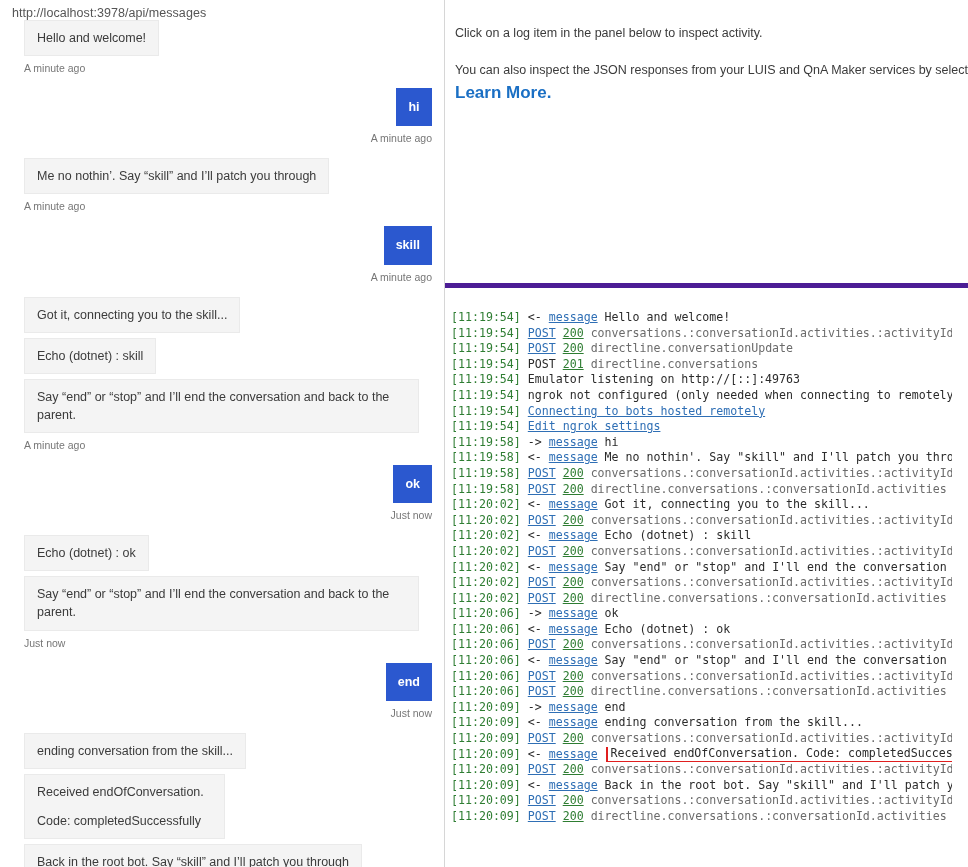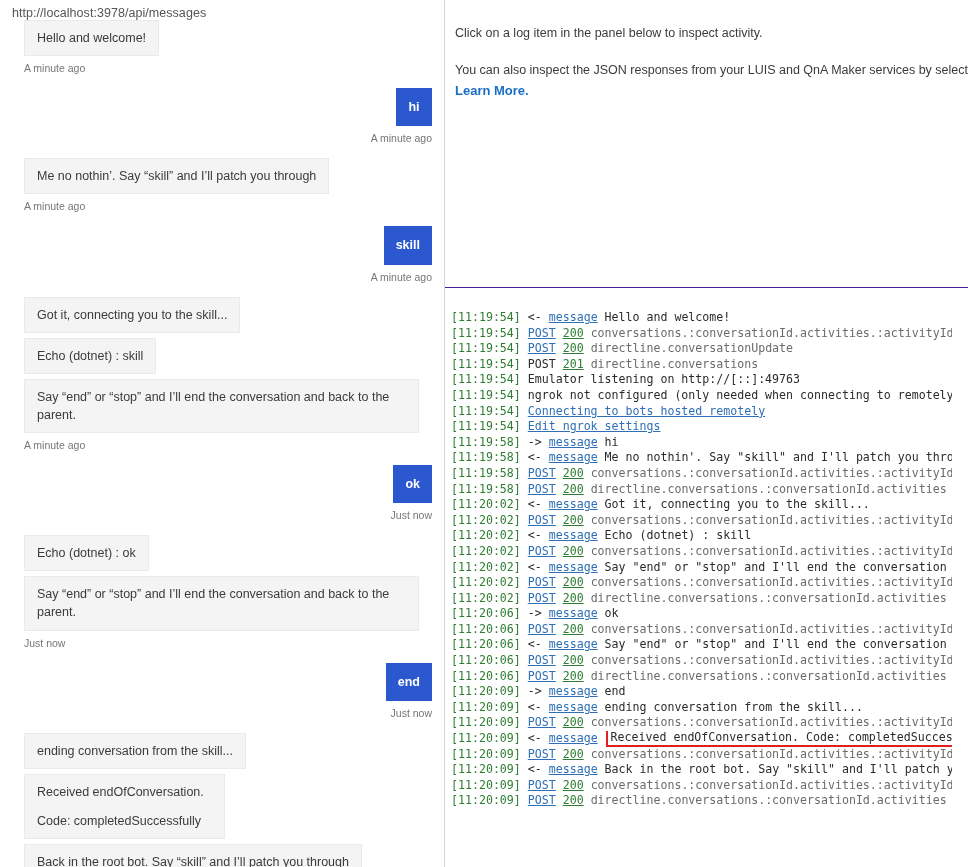--- a/index.html
+++ b/index.html
@@ -92,37 +92,37 @@
     box-sizing: border-box;
     background: #ffffff;
     display: flex;
     flex-direction: column;
     position: relative;
     overflow: hidden;
   }
   .inspector {
     height: 288px;
     box-sizing: border-box;
-    border-bottom: 1px solid #4c1d95;
+    border-bottom: 5px solid #4c1d95;
     padding: 24px 0 0 10px;
     overflow: hidden;
   }
   .inspector p {
     margin: 0 0 18px 0;
     font-size: 12.5px;
     color: #3b3b3b;
     line-height: 1.5;
     white-space: nowrap;
   }
   .inspector p.wrap-hidden {
     margin-bottom: 0;
   }
   .learn-more {
     color: #1a6fc4;
-    font-size: 13px;
+    font-size: 17px;
     font-weight: bold;
     text-decoration: none;
     display: inline-block;
     margin-top: 3px;
   }
 
   .log {
     flex: 1;
     padding: 22px 16px 0 6px;
     box-sizing: border-box;
@@ -247,20 +247,21 @@
         <div class="log-row"><span class="log-time">[11:19:58]</span> <span class="log-link">POST</span> <span class="log-status">200</span> <span class="log-text">conversations.:conversationId.activities.:activityId</span></div>
         <div class="log-row"><span class="log-time">[11:19:58]</span> <span class="log-link">POST</span> <span class="log-status">200</span> <span class="log-text">directline.conversations.:conversationId.activities</span></div>
         <div class="log-row"><span class="log-time">[11:20:02]</span> <span class="log-arrow">&lt;-</span> <span class="log-link">message</span> <span class="log-text-dark">Got it, connecting you to the skill...</span></div>
         <div class="log-row"><span class="log-time">[11:20:02]</span> <span class="log-link">POST</span> <span class="log-status">200</span> <span class="log-text">conversations.:conversationId.activities.:activityId</span></div>
         <div class="log-row"><span class="log-time">[11:20:02]</span> <span class="log-arrow">&lt;-</span> <span class="log-link">message</span> <span class="log-text-dark">Echo (dotnet) : skill</span></div>
         <div class="log-row"><span class="log-time">[11:20:02]</span> <span class="log-link">POST</span> <span class="log-status">200</span> <span class="log-text">conversations.:conversationId.activities.:activityId</span></div>
         <div class="log-row"><span class="log-time">[11:20:02]</span> <span class="log-arrow">&lt;-</span> <span class="log-link">message</span> <span class="log-text-dark">Say "end" or "stop" and I'll end the conversation ...</span></div>
         <div class="log-row"><span class="log-time">[11:20:02]</span> <span class="log-link">POST</span> <span class="log-status">200</span> <span class="log-text">conversations.:conversationId.activities.:activityId</span></div>
         <div class="log-row"><span class="log-time">[11:20:02]</span> <span class="log-link">POST</span> <span class="log-status">200</span> <span class="log-text">directline.conversations.:conversationId.activities</span></div>
         <div class="log-row"><span class="log-time">[11:20:06]</span> <span class="log-arrow">-&gt;</span> <span class="log-link">message</span> <span class="log-text-dark">ok</span></div>
+        <div class="log-row"><span class="log-time">[11:20:06]</span> <span class="log-arrow">&lt;-</span> <span class="log-link">message</span> <span class="log-text-dark">Echo (dotnet) : ok</span></div>
         <div class="log-row"><span class="log-time">[11:20:06]</span> <span class="log-link">POST</span> <span class="log-status">200</span> <span class="log-text">conversations.:conversationId.activities.:activityId</span></div>
         <div class="log-row"><span class="log-time">[11:20:06]</span> <span class="log-arrow">&lt;-</span> <span class="log-link">message</span> <span class="log-text-dark">Say "end" or "stop" and I'll end the conversation ...</span></div>
         <div class="log-row"><span class="log-time">[11:20:06]</span> <span class="log-link">POST</span> <span class="log-status">200</span> <span class="log-text">conversations.:conversationId.activities.:activityId</span></div>
         <div class="log-row"><span class="log-time">[11:20:06]</span> <span class="log-link">POST</span> <span class="log-status">200</span> <span class="log-text">directline.conversations.:conversationId.activities</span></div>
         <div class="log-row"><span class="log-time">[11:20:09]</span> <span class="log-arrow">-&gt;</span> <span class="log-link">message</span> <span class="log-text-dark">end</span></div>
         <div class="log-row"><span class="log-time">[11:20:09]</span> <span class="log-arrow">&lt;-</span> <span class="log-link">message</span> <span class="log-text-dark">ending conversation from the skill...</span></div>
         <div class="log-row"><span class="log-time">[11:20:09]</span> <span class="log-link">POST</span> <span class="log-status">200</span> <span class="log-text">conversations.:conversationId.activities.:activityId</span></div>
         <div class="log-row"><span class="log-time">[11:20:09]</span> <span class="log-arrow">&lt;-</span> <span class="log-link">message</span> <span class="log-highlight">Received endOfConversation. Code: completedSucces...</span></div>
         <div class="log-row"><span class="log-time">[11:20:09]</span> <span class="log-link">POST</span> <span class="log-status">200</span> <span class="log-text">conversations.:conversationId.activities.:activityId</span></div>
         <div class="log-row"><span class="log-time">[11:20:09]</span> <span class="log-arrow">&lt;-</span> <span class="log-link">message</span> <span class="log-text-dark">Back in the root bot. Say "skill" and I'll patch y...</span></div>

